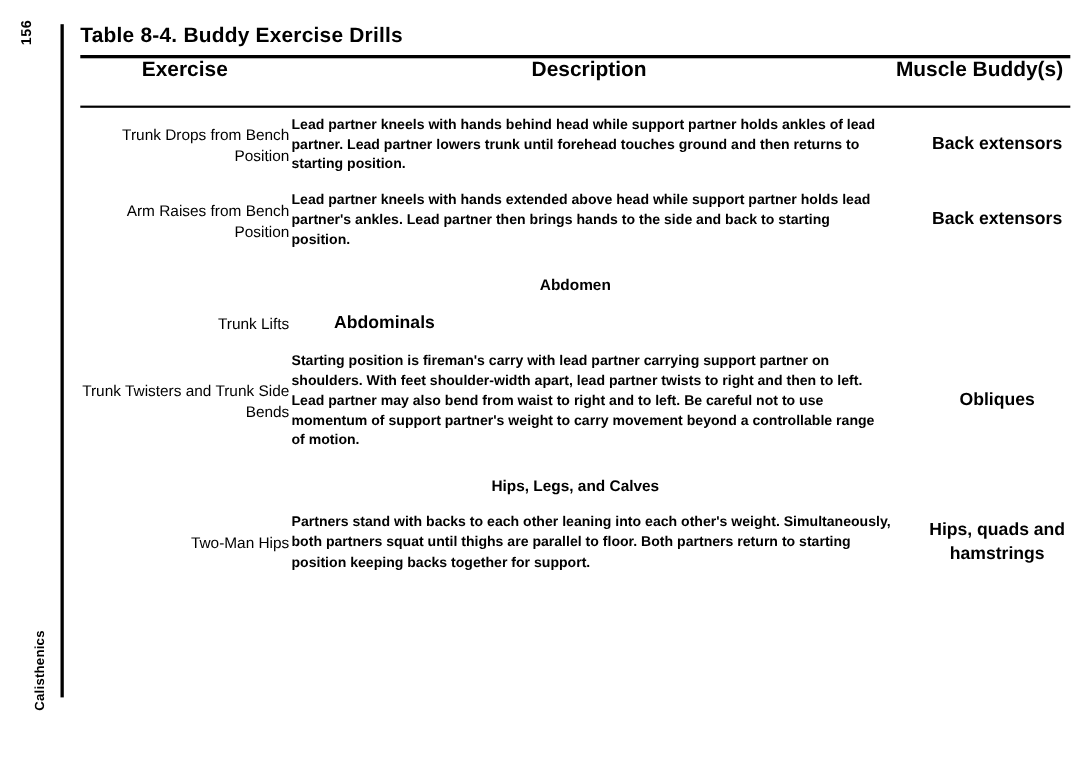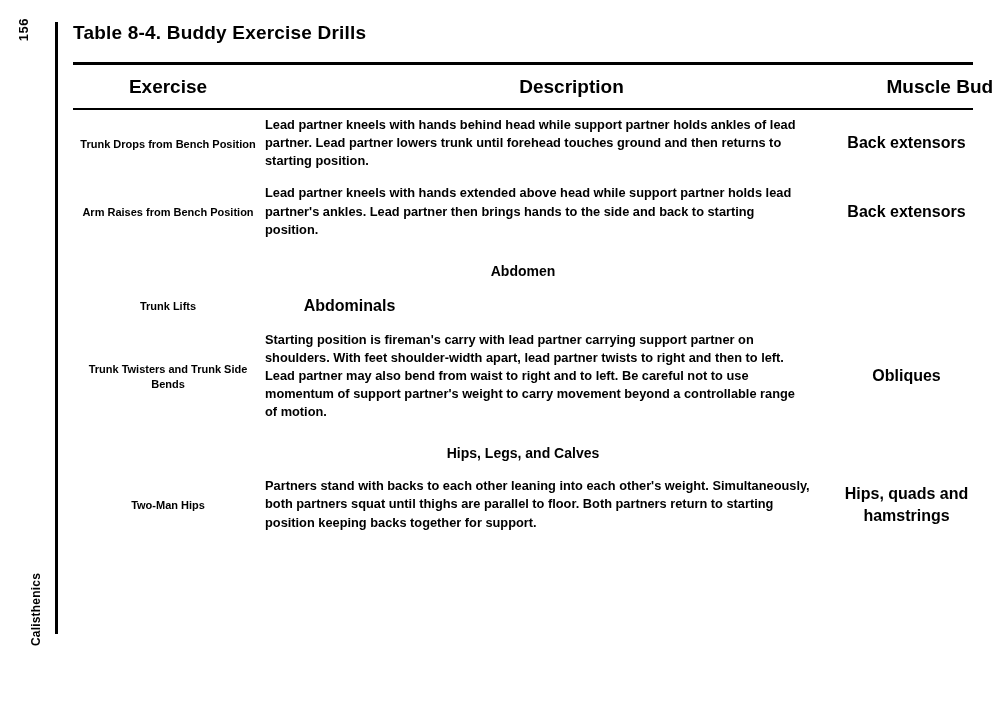--- a/index.html
+++ b/index.html
@@ -59,39 +59,38 @@
     position: absolute;
     left: 73px;
     top: 22px;
     width: 900px;
   }
 
   .table-title {
     font-size: 19px;
     font-weight: bold;
     letter-spacing: 0.2px;
-    padding-bottom: 18px;
+    padding-bottom: 6px;
   }
 
   .rule-thick {
     height: 3px;
     background: #000;
     width: 900px;
   }
   .rule-thin {
     height: 2px;
     background: #000;
     width: 900px;
   }
 
   .head-row {
     display: flex;
-    align-items: center;
+    align-items: flex-start;
     height: 43px;
-    gap: 36px;
   }
   .col-exercise {
     width: 190px;
     flex: none;
     text-align: center;
   }
   .col-desc {
     width: 545px;
     flex: none;
     text-align: center;
@@ -120,23 +119,23 @@
   }
 
   .drill-row {
     display: flex;
     align-items: flex-start;
     padding: 6px 0 8px 0;
   }
   .cell-exercise {
     width: 190px;
     flex: none;
-    font-size: 11px;
-    font-weight: bold;
-    text-align: center;
+    font-size: 14px;
+    font-weight: normal;
+    text-align: right;
     line-height: 1.35;
     padding-top: 2px;
   }
   .cell-desc {
     width: 545px;
     flex: none;
     font-size: 12.8px;
     font-weight: bold;
     line-height: 1.42;
     padding-left: 2px;

